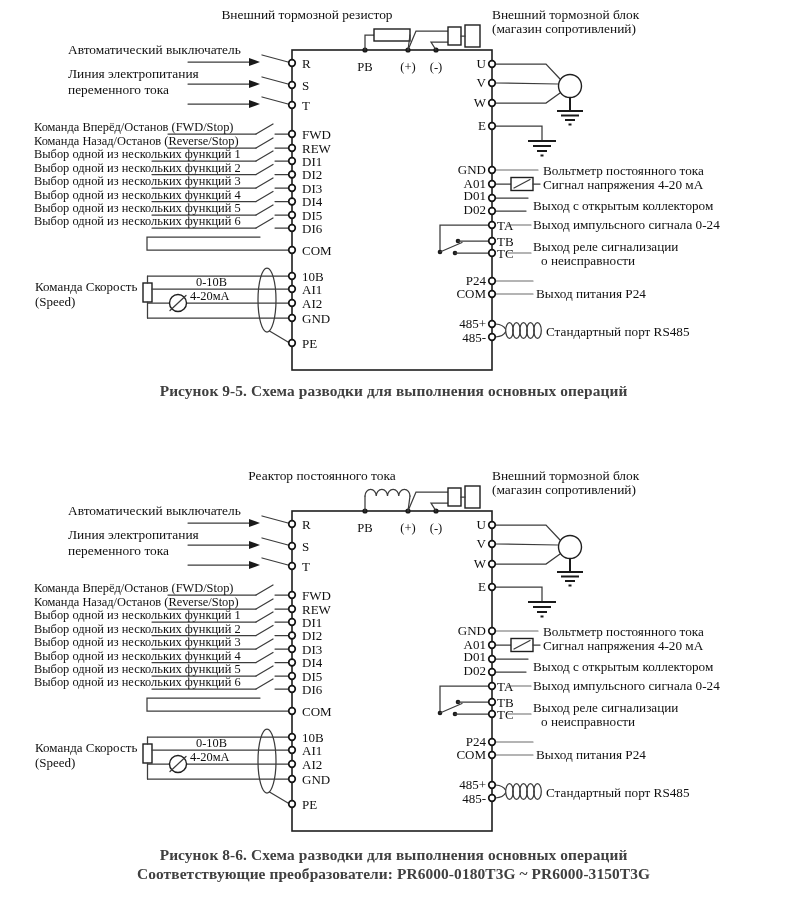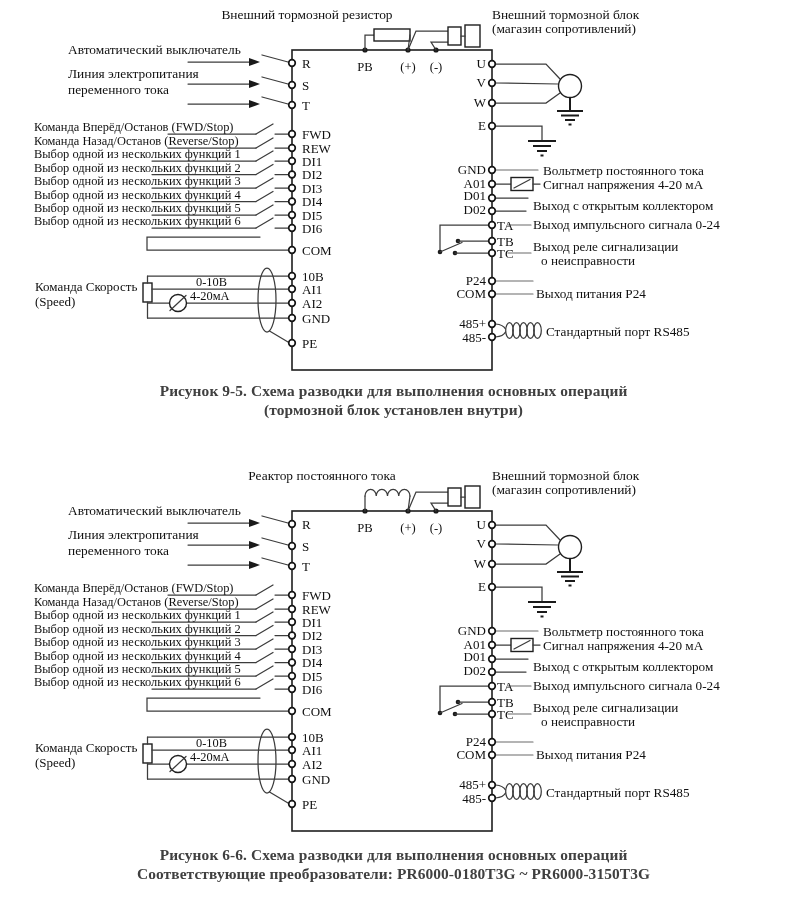--- a/index.html
+++ b/index.html
@@ -297,32 +297,31 @@
     <g>
       <path class="w" d="M365,50 L365,35 L374,35"></path>
       <rect class="comp" x="374" y="29" width="36" height="12"></rect>
       <path class="w" d="M410,35 L408,50"></path>
     </g>
     <text class="t-title" x="307" y="19" text-anchor="middle">Внешний тормозной резистор</text>
   </svg>
 
   <div class="caption" style="top:381px">
     <div>Рисунок 9-5. Схема разводки для выполнения основных операций</div>
-    <div>(тормозной блок установлен внутри)</div>
   </div>
 
   <svg width="787" height="380" viewBox="0 0 787 380" style="top:461px" xmlns="http://www.w3.org/2000/svg">
     <use href="#diagram-core"></use>
 
     <g>
       <path class="w" d="M365,50 L365,35"></path>
       <path class="w" d="M365,35 a5.6,6.5 0 0 1 11.25,0 a5.6,6.5 0 0 1 11.25,0 a5.6,6.5 0 0 1 11.25,0 a5.6,6.5 0 0 1 11.25,0"></path>
       <path class="w" d="M410,35 L408,50"></path>
     </g>
     <text class="t-title" x="322" y="19" text-anchor="middle">Реактор постоянного тока</text>
   </svg>
 
   <div class="caption" style="top:845px">
-    <div>Рисунок 6-6. Схема разводки для выполнения основных операций</div>
+    <div>Рисунок 8-6. Схема разводки для выполнения основных операций</div>
     <div>Соответствующие преобразователи: PR6000-0180T3G ~ PR6000-3150T3G</div>
   </div>
 
 </div>
 
 </body></html>

